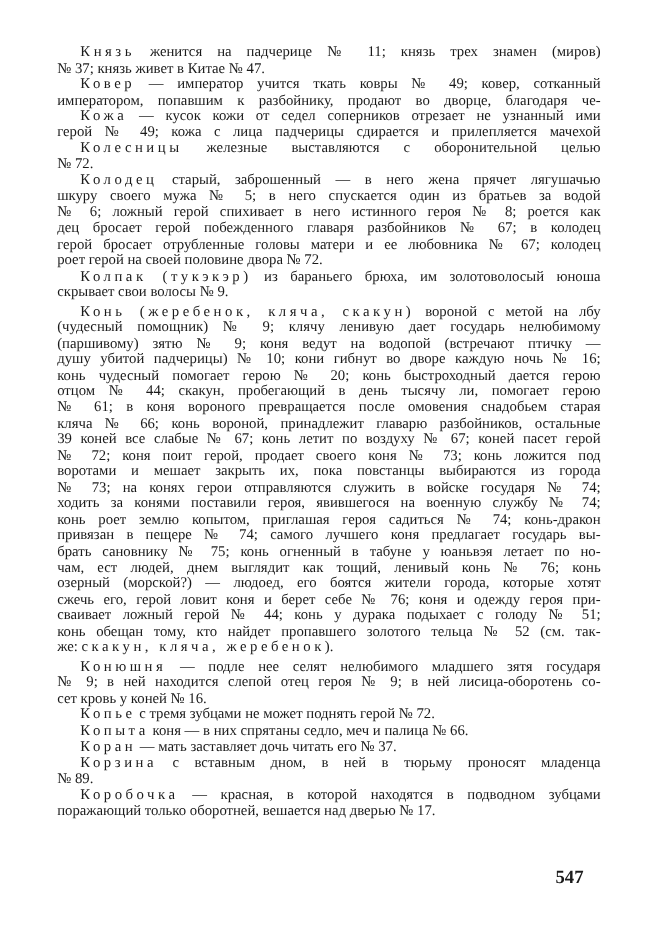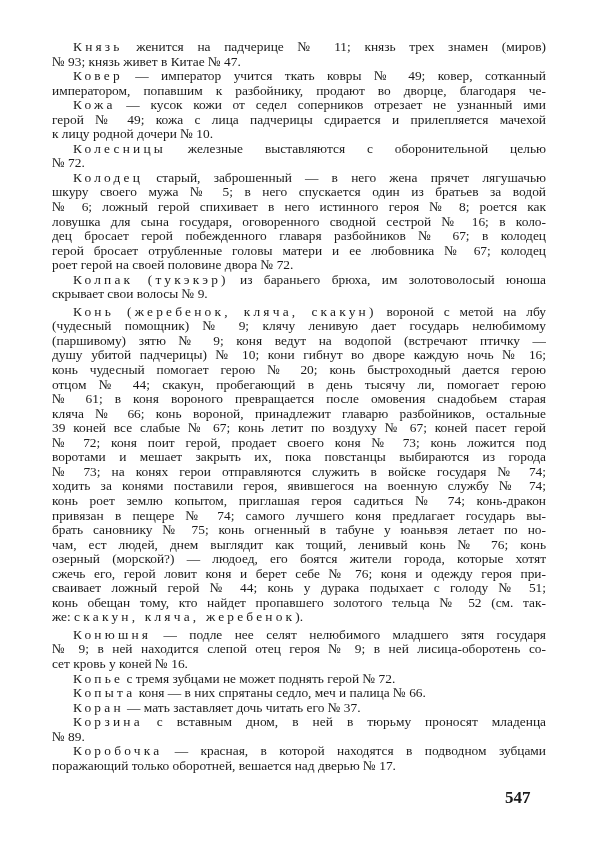--- a/index.html
+++ b/index.html
@@ -27,44 +27,42 @@
     font-family: "Liberation Serif", "DejaVu Serif", serif;
   }
 </style>
 </head>
 <body>
 
 <div class="page">
 
   <div class="entry">
     <span class="line indent"><span class="hw">Князь</span><span> женится на падчерице № 11; князь трех знамен (миров)</span></span>
-    <span class="line last">№ 93; князь живет в Китае № 47.</span>
+    <span class="line last">№ 37; князь живет в Китае № 47.</span>
   </div>
 
   <div class="entry">
     <span class="line indent"><span class="hw">Ковер</span><span> — император учится ткать ковры № 49; ковер, сотканный</span></span>
     <span class="line">императором, попавшим к разбойнику, продают во дворце, благодаря че-</span>
   </div>
 
   <div class="entry">
     <span class="line indent"><span class="hw">Кожа</span><span> — кусок кожи от седел соперников отрезает не узнанный ими</span></span>
     <span class="line">герой № 49; кожа с лица падчерицы сдирается и прилепляется мачехой</span>
-    <span class="line last">к лицу родной дочери № 10.</span>
   </div>
 
   <div class="entry">
     <span class="line indent"><span class="hw">Колесницы</span><span> железные выставляются с оборонительной целью</span></span>
     <span class="line last">№ 72.</span>
   </div>
 
   <div class="entry">
     <span class="line indent"><span class="hw">Колодец</span><span> старый, заброшенный — в него жена прячет лягушачью</span></span>
     <span class="line">шкуру своего мужа № 5; в него спускается один из братьев за водой</span>
     <span class="line">№ 6; ложный герой спихивает в него истинного героя № 8; роется как</span>
-    <span class="line">ловушка для сына государя, оговоренного сводной сестрой № 16; в коло-</span>
     <span class="line">дец бросает герой побежденного главаря разбойников № 67; в колодец</span>
     <span class="line">герой бросает отрубленные головы матери и ее любовника № 67; колодец</span>
     <span class="line last">роет герой на своей половине двора № 72.</span>
   </div>
 
   <div class="entry">
     <span class="line indent"><span class="hw">Колпак (тукэкэр)</span><span> из бараньего брюха, им золотоволосый юноша</span></span>
     <span class="line last">скрывает свои волосы № 9.</span>
   </div>
 

